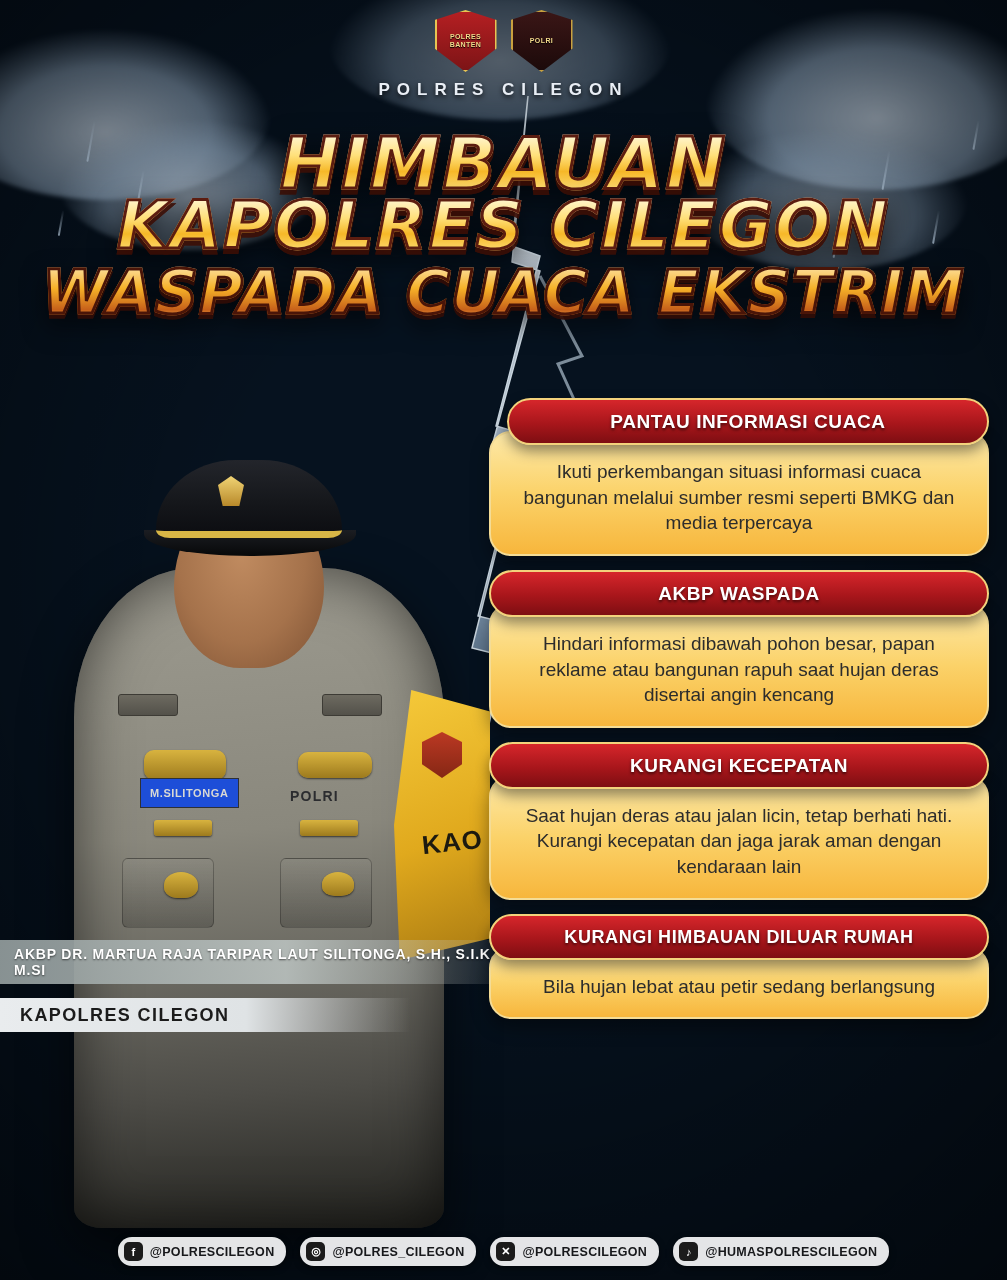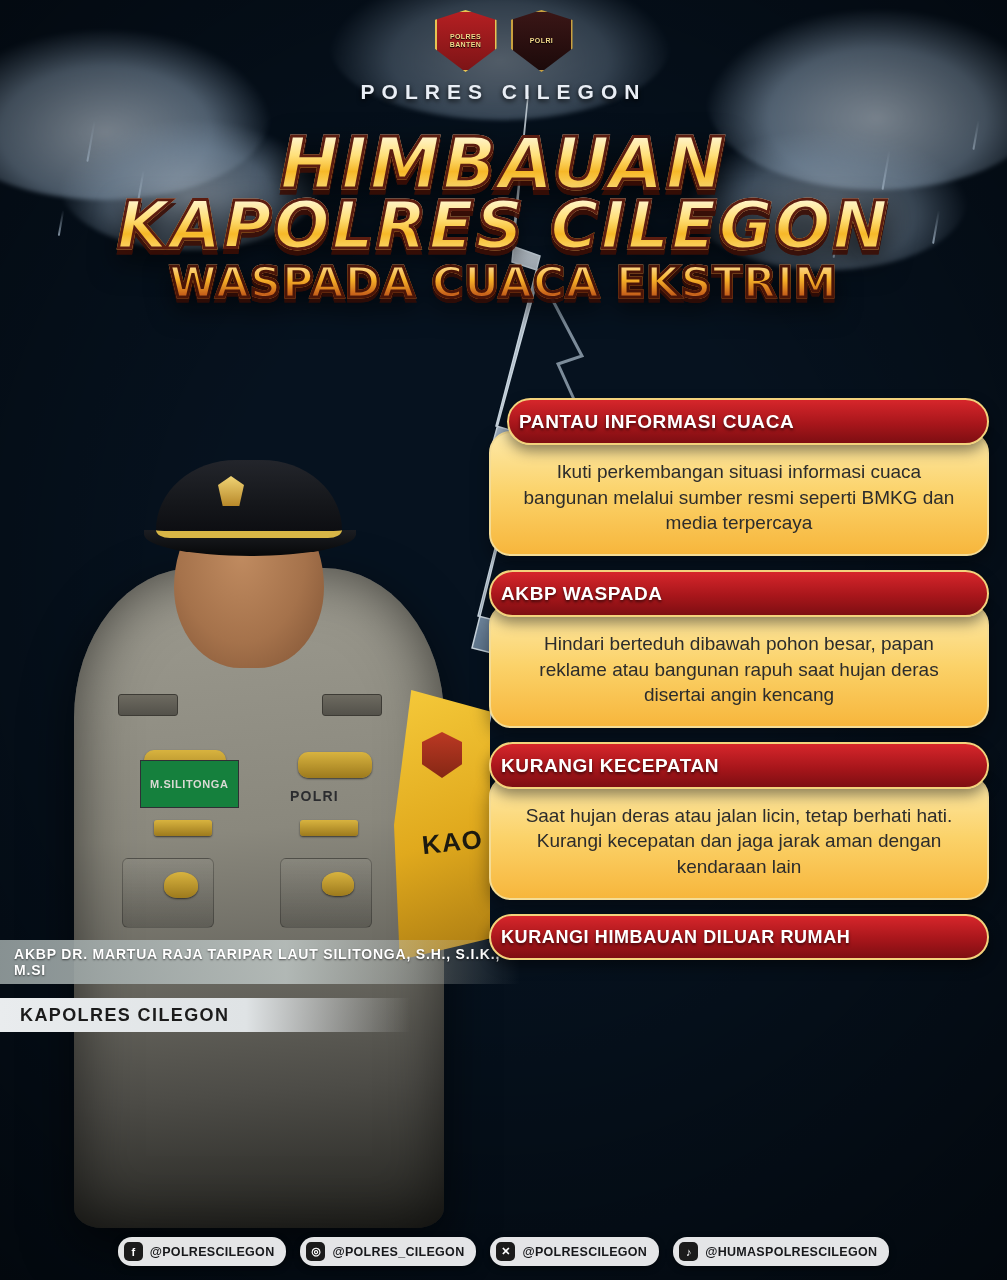--- a/index.html
+++ b/index.html
@@ -55,41 +55,41 @@
     background: linear-gradient(180deg, #3a1616 0%, #1c0a0a 100%);
     border-color: #c9a13f;
   }
   .crest-txt {
     position: absolute; inset: 0; display:flex; align-items:center; justify-content:center;
     color: #f2d98b; font-size: 7px; font-weight: bold; letter-spacing: .4px; text-align:center;
     line-height: 1.1; padding: 0 4px; text-shadow: 0 1px 1px #000;
   }
   .org-name {
     margin-top: 8px; color: #e9eef5; letter-spacing: 7px;
-    font-size: 21px; font-weight: bold;
+    font-size: 17px; font-weight: bold;
     text-shadow: 0 2px 5px rgba(0,0,0,.85);
   }
   
   .titles { position: absolute; top: 130px; left: 0; width: 100%; text-align: center; z-index: 7; }
   .t1, .t2 {
     font-family: "DejaVu Sans", sans-serif;
     font-weight: bold; font-style: italic;
     background: linear-gradient(180deg, #fffbe8 0%, #ffe07a 38%, #f6b828 62%, #ffe98f 100%);
     -webkit-background-clip: text; background-clip: text; color: transparent;
     -webkit-text-stroke: 3px #5c1d10;
     paint-order: stroke fill;
     filter: drop-shadow(0 5px 0 rgba(60,14,6,.9)) drop-shadow(0 10px 14px rgba(0,0,0,.65));
     letter-spacing: 2px;
   }
   .t1 { font-size: 71px; line-height: .95; }
   .t2 { font-size: 66px; line-height: 1.0; margin-top: -4px; }
   .t3 {
     margin-top: -2px;
     font-family: "DejaVu Sans", sans-serif;
-    font-weight: bold; font-size: 43px; letter-spacing: 1px;
+    font-weight: bold; font-style: italic; font-size: 60px; letter-spacing: 1px;
     background: linear-gradient(180deg, #fff3d0 0%, #f6b128 45%, #c7611a 75%, #f8cf6a 100%);
     -webkit-background-clip: text; background-clip: text; color: transparent;
     -webkit-text-stroke: 3px #4a1508;
     paint-order: stroke fill;
     filter: drop-shadow(0 4px 0 rgba(50,12,5,.9)) drop-shadow(0 9px 12px rgba(0,0,0,.6));
   }
   
   .officer { position: absolute; left: 22px; bottom: 52px; width: 470px; height: 830px; z-index: 5; }
   .body {
     position: absolute; left: 52px; bottom: 0; width: 370px; height: 660px;
@@ -118,22 +118,22 @@
     background: linear-gradient(180deg, #1b1d22, #070809);
     border-radius: 0 0 60% 60% / 0 0 100% 100%;
   }
   .hat-emblem {
     position: absolute; left: 196px; bottom: 722px; width: 26px; height: 30px;
     background: linear-gradient(180deg, #f0d475, #b8892a);
     clip-path: polygon(50% 0, 100% 30%, 82% 100%, 18% 100%, 0 30%);
   }
   .nameplate-blk {
     position: absolute; left: 118px; bottom: 420px;
-    background: #15803d; color: #d9d9d4; font-size: 11px; letter-spacing: .6px;
-    padding: 17px 9px; border: 1px solid #2e3035; font-weight: bold;
+    background: #1d4ed8; color: #d9d9d4; font-size: 11px; letter-spacing: .6px;
+    padding: 8px 9px; border: 1px solid #2e3035; font-weight: bold;
   }
   .polri-blk {
     position: absolute; left: 268px; bottom: 424px;
     color: #2b2c2f; font-size: 14px; letter-spacing: 1.2px; font-weight: bold;
   }
   .rank-bar {
     position: absolute; width: 60px; height: 22px; border-radius: 3px;
     background: linear-gradient(180deg, #6d6a60, #53514a);
     border: 1px solid #3d3b35;
   }
@@ -184,21 +184,21 @@
   }
   
   .tips { position: absolute; right: 18px; top: 398px; width: 500px; z-index: 9; }
   .tip { margin-bottom: 14px; position: relative; }
   .tip-head {
     position: relative; z-index: 2;
     background: linear-gradient(180deg, #d6262b 0%, #a8161b 55%, #7e0e12 100%);
     border: 2px solid #f3d27c;
     border-radius: 26px;
     color: #ffffff; font-weight: bold; font-size: 19px; letter-spacing: .6px;
-    padding: 11px 10px 10px;
+    text-align: center; padding: 11px 10px 10px;
     text-shadow: 0 2px 3px rgba(0,0,0,.6);
     box-shadow: 0 6px 14px rgba(0,0,0,.45);
   }
   .tip-body {
     margin-top: -14px; padding: 26px 22px 18px;
     background: linear-gradient(180deg, #fde9a8 0%, #fbd269 50%, #f7b63c 100%);
     border: 2px solid #f4dc96;
     border-radius: 22px;
     color: #2c2c2c; font-size: 19px; line-height: 1.35; text-align: center;
     box-shadow: 0 8px 18px rgba(0,0,0,.4);
@@ -313,30 +313,31 @@
 
   <div class="tips">
 
     <div class="tip w1">
       <div class="tip-head">PANTAU INFORMASI CUACA</div>
       <div class="tip-body">Ikuti perkembangan situasi informasi cuaca bangunan melalui sumber resmi seperti BMKG dan media terpercaya</div>
     </div>
 
     <div class="tip w2">
       <div class="tip-head">AKBP WASPADA</div>
-      <div class="tip-body">Hindari berteduh dibawah pohon besar, papan reklame atau bangunan rapuh saat hujan deras disertai angin kencang</div>
+      <div class="tip-body">Hindari informasi dibawah pohon besar, papan reklame atau bangunan rapuh saat hujan deras disertai angin kencang</div>
     </div>
 
     <div class="tip w3">
       <div class="tip-head">KURANGI KECEPATAN</div>
       <div class="tip-body">Saat hujan deras atau jalan licin, tetap berhati hati. Kurangi kecepatan dan jaga jarak aman dengan kendaraan lain</div>
     </div>
 
     <div class="tip w4">
       <div class="tip-head">KURANGI HIMBAUAN DILUAR RUMAH</div>
+      <div class="tip-body">Bila hujan lebat atau petir sedang berlangsung</div>
     </div>
 
   </div>
 
   <div class="socials">
     <div class="social">
       <span class="glyph g-fb">f</span>
       <span class="handle">@POLRESCILEGON</span>
     </div>
     <div class="social">

